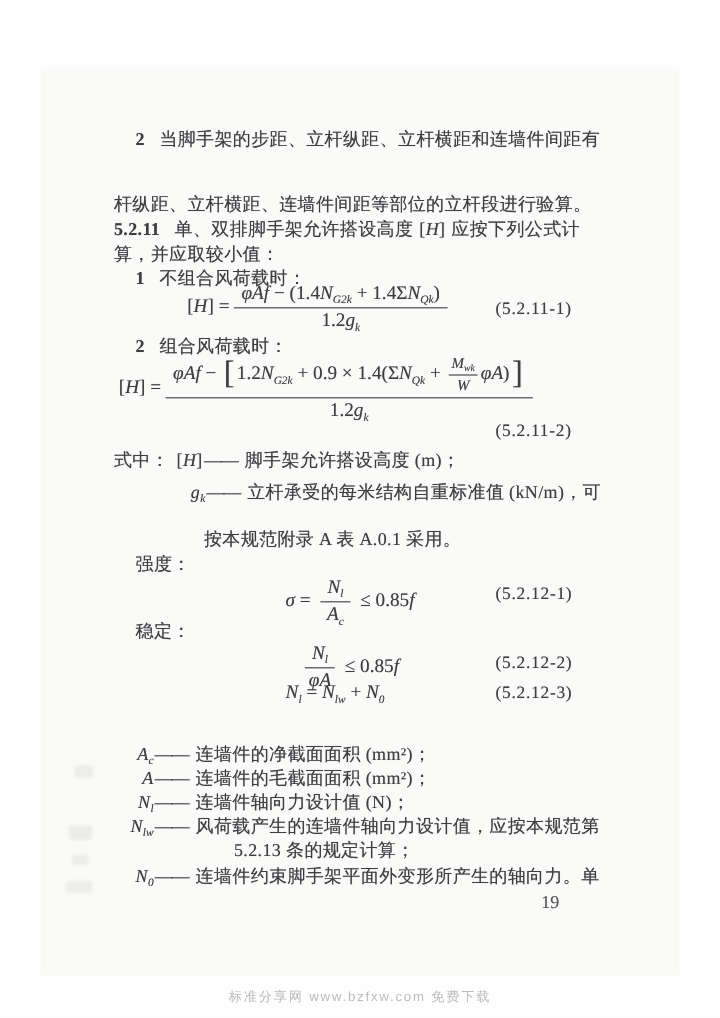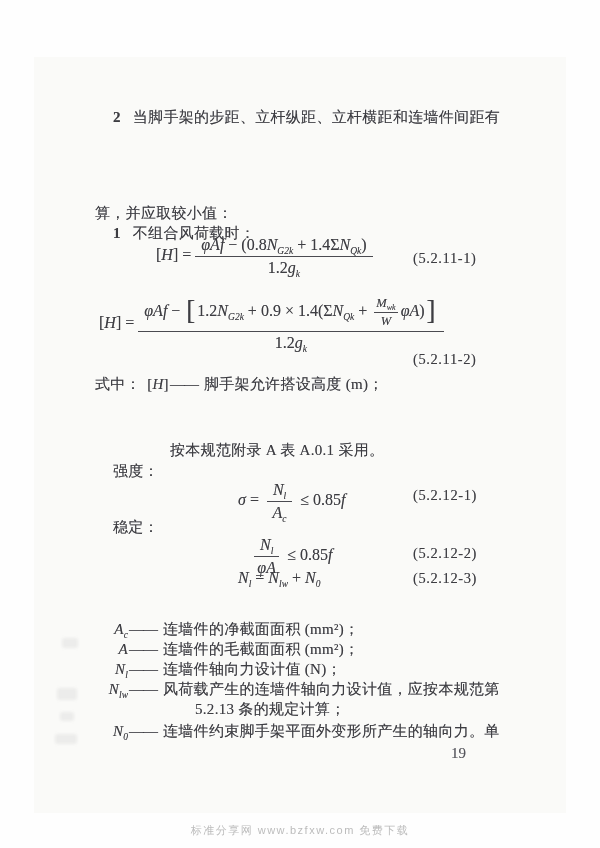--- a/index.html
+++ b/index.html
@@ -56,50 +56,62 @@
   <div class="page-bg"></div>
 
   <div class="artifact" style="left:62px;top:638px;width:16px;height:10px"></div>
   <div class="artifact" style="left:57px;top:688px;width:20px;height:12px"></div>
   <div class="artifact" style="left:60px;top:712px;width:14px;height:9px"></div>
   <div class="artifact" style="left:55px;top:734px;width:22px;height:10px"></div>
 
   <div class="line" style="left:113px;top:108px">
     <span class="bnum">2</span><span class="gap"></span><span>当脚手架的步距、立杆纵距、立杆横距和连墙件间距有</span>
   </div>
+  <div class="line" style="left:95px;top:162px">
+    <span>杆纵距、立杆横距、连墙件间距等部位的立杆段进行验算。</span>
+  </div>
 
+  <div class="line" style="left:95px;top:183px">
+    <span class="bnum">5.2.11</span><span class="gap"></span><span>单、双排脚手架允许搭设高度</span><span style="margin:0 5px"><span>[</span><i>H</i><span>]</span></span><span>应按下列公式计</span>
+  </div>
   <div class="line" style="left:95px;top:204px">
     <span>算，并应取较小值：</span>
   </div>
   <div class="line" style="left:113px;top:224px">
     <span class="bnum">1</span><span class="gap"></span><span>不组合风荷载时：</span>
   </div>
 
   <div class="frow" style="left:156px;top:236px">
     <span><span>[</span><i>H</i><span>] =</span></span><span class="frac">
-        <span class="fn"><i>φAf</i><span> − (0.8</span><i>N</i><sub class="s">G2k</sub><span> + 1.4Σ</span><i>N</i><sub class="s">Qk</sub><span>)</span></span>
+        <span class="fn"><i>φAf</i><span> − (1.4</span><i>N</i><sub class="s">G2k</sub><span> + 1.4Σ</span><i>N</i><sub class="s">Qk</sub><span>)</span></span>
         <span class="fd"><span>1.2</span><i>g</i><sub class="s">k</sub></span>
       </span>
   </div>
   <div class="eqnum" style="top:250px"><span>(5.2.11-1)</span></div>
 
+  <div class="line" style="left:113px;top:280px">
+    <span class="bnum">2</span><span class="gap"></span><span>组合风荷载时：</span>
+  </div>
 
   <div class="frow" style="left:99px;top:296px">
     <span><span>[</span><i>H</i><span>] =</span></span><span class="frac">
         <span class="fn"><i>φAf</i><span> − </span><span class="bb">[</span><span>1.2</span><i>N</i><sub class="s">G2k</sub><span> + 0.9 × 1.4(Σ</span><i>N</i><sub class="s">Qk</sub><span> + </span><span class="ifrac">
             <span class="ifn"><i>M</i><sub class="s">wk</sub></span>
             <span class="ifd"><i>W</i></span>
           </span><i>φA</i><span>)</span><span class="bb">]</span></span>
         <span class="fd"><span>1.2</span><i>g</i><sub class="s">k</sub></span>
       </span>
   </div>
   <div class="eqnum" style="top:351px"><span>(5.2.11-2)</span></div>
 
   <div class="line" style="left:95px;top:375px">
     <span>式中：</span><span class="term1"><span>[</span><i>H</i><span>]</span></span><span class="dash">——</span><span class="desc">脚手架允许搭设高度 (m)；</span>
+  </div>
+  <div class="line" style="left:143px;top:402px">
+    <span class="term1"><i>g</i><sub class="s">k</sub></span><span class="dash">——</span><span class="desc">立杆承受的每米结构自重标准值 (kN/m)，可</span>
   </div>
   <div class="line" style="left:170px;top:441px">
     <span>按本规范附录 A 表 A.0.1 采用。</span>
   </div>
 
   <div class="line" style="left:113px;top:462px">
     <span>强度：</span>
   </div>
 
   <div class="frow" style="left:238px;top:481px">

